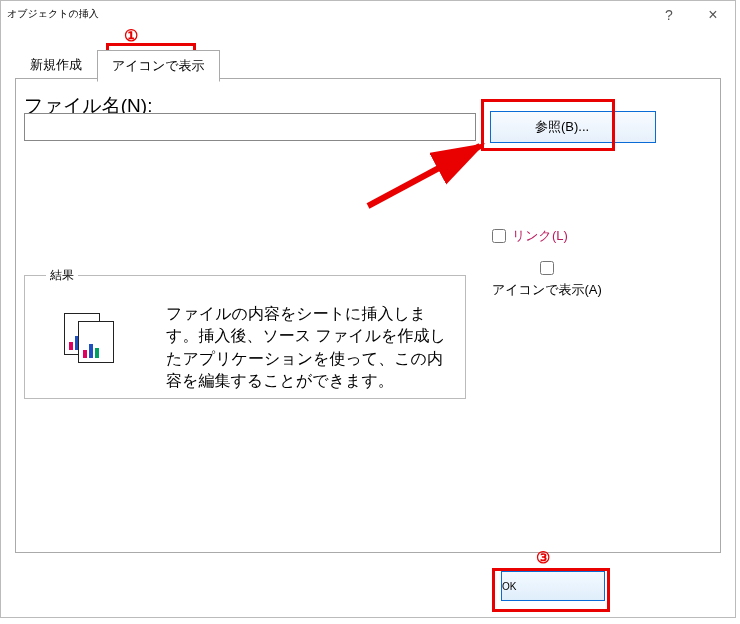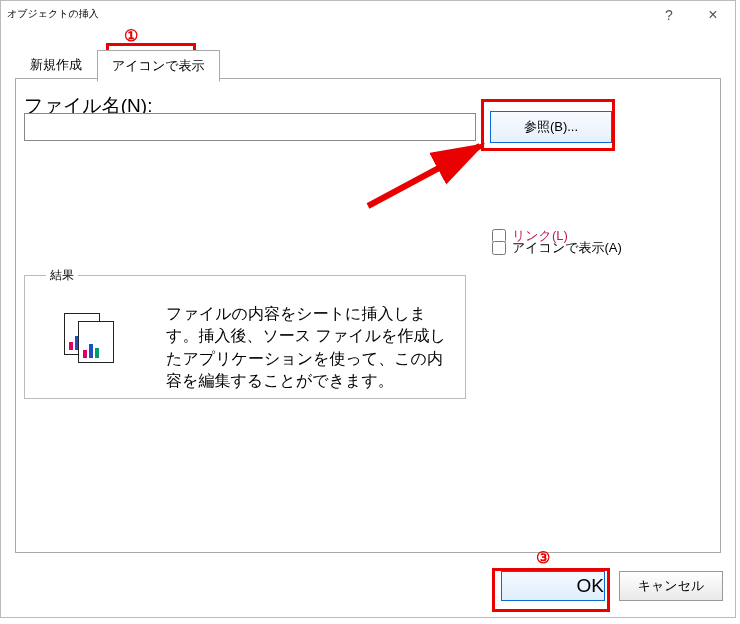--- a/index.html
+++ b/index.html
@@ -12,33 +12,33 @@
   .title-btn.close{font-size:16px;}
   
   .tabs{position:absolute;left:14px;top:48px;display:flex;align-items:center;}
   .tab{padding:6px 14px 6px 14px;font-size:13px;border:1px solid transparent;background:#fff;}
   .tab.active{border:1px solid #aaa;border-bottom:1px solid #fff;position:relative;z-index:2;}
   .tab.inactive{margin-bottom:1px;}
   .tab-panel{position:absolute;left:14px;right:14px;top:77px;bottom:64px;border:1px solid #aaa;box-sizing:border-box;}
   
   .file-label{position:absolute;left:8px;top:14px;font-size:19px;}
   .file-input{position:absolute;left:8px;top:34px;width:452px;height:28px;border:1px solid #888;box-sizing:border-box;padding:2px 4px;font-size:13px;background:#fff;}
-  .browse-btn{position:absolute;left:474px;top:32px;width:120px;height:30px;border:1px solid #0a6bd6;background:linear-gradient(#f8fbff,#e6f0fb);font-size:13px;display:flex;align-items:center;justify-content:center;}
+  .browse-btn{position:absolute;left:474px;top:32px;width:120px;height:30px;border:1px solid #0a6bd6;background:linear-gradient(#f8fbff,#e6f0fb);font-size:13px;display:flex;align-items:center;padding-left:44px;}
   
   .cb{position:absolute;left:476px;font-size:13px;display:flex;align-items:center;gap:6px;color:#000;}
   .cb input{width:14px;height:14px;margin:0;border:1px solid #555;}
   .cb1{top:148px;color:#888;}
-  .cb2{top:160px;}
+  .cb2{top:182px;flex-direction:column;}
   
   .result-fs{position:absolute;left:8px;top:196px;width:440px;height:122px;border:1px solid #bbb;}
   .result-legend{position:absolute;left:14px;top:188px;background:#fff;padding:0 4px;font-size:12px;margin-left:16px;}
   .result-icon{position:absolute;left:44px;top:234px;}
   .result-text{position:absolute;left:150px;top:224px;width:280px;font-size:16px;line-height:1.4;}
   
-  .btn-ok{position:absolute;left:500px;bottom:16px;width:102px;height:28px;border:1px solid #0a6bd6;background:linear-gradient(#f4f9ff,#dfeefb);font-size:19px;display:flex;align-items:center;justify-content:flex-end;}
+  .btn-ok{position:absolute;left:500px;bottom:16px;width:102px;height:28px;border:1px solid #0a6bd6;background:linear-gradient(#f4f9ff,#dfeefb);font-size:10px;display:flex;align-items:center;justify-content:flex-start;}
   .btn-cancel{position:absolute;left:618px;bottom:16px;width:102px;height:28px;border:1px solid #999;background:linear-gradient(#fff,#e9e9e9);font-size:13px;display:flex;align-items:center;justify-content:center;}
   
   .hl{position:absolute;border:3px solid #e90000;box-sizing:border-box;}
   .hl-tab{left:106px;top:43px;width:90px;height:36px;}
   .hl-browse{left:481px;top:99px;width:134px;height:52px;}
   .hl-ok{left:492px;top:568px;width:118px;height:44px;}
   .anno-num{position:absolute;color:#e90000;font-size:16px;font-weight:600;}
   .n1{left:124px;top:26px;}
   .n2-text{left:232px;top:200px;color:#e90000;font-size:20px;font-weight:600;}
   .n3{left:536px;top:548px;}
@@ -103,23 +103,20 @@
               <span class="bar b3"></span>
           </span>
         </span>
       </div>
       <div class="result-text">ファイルの内容をシートに挿入します。挿入後、ソース ファイルを作成したアプリケーションを使って、この内容を編集することができます。</div>
     </div>
 
     <div class="btn-ok">
       <span>OK</span>
     </div>
-    <div class="btn-cancel">
-      <span>キャンセル</span>
-    </div>
   </div>
 
   <div class="hl hl-tab"></div>
   <div class="hl hl-browse"></div>
   <div class="hl hl-ok"></div>
 
   <div class="anno-num n1">①</div>
   <div class="anno-num n3">③</div>
   <div class="n2-text">②参照から貼り付けたいPDFを選択</div>
 

